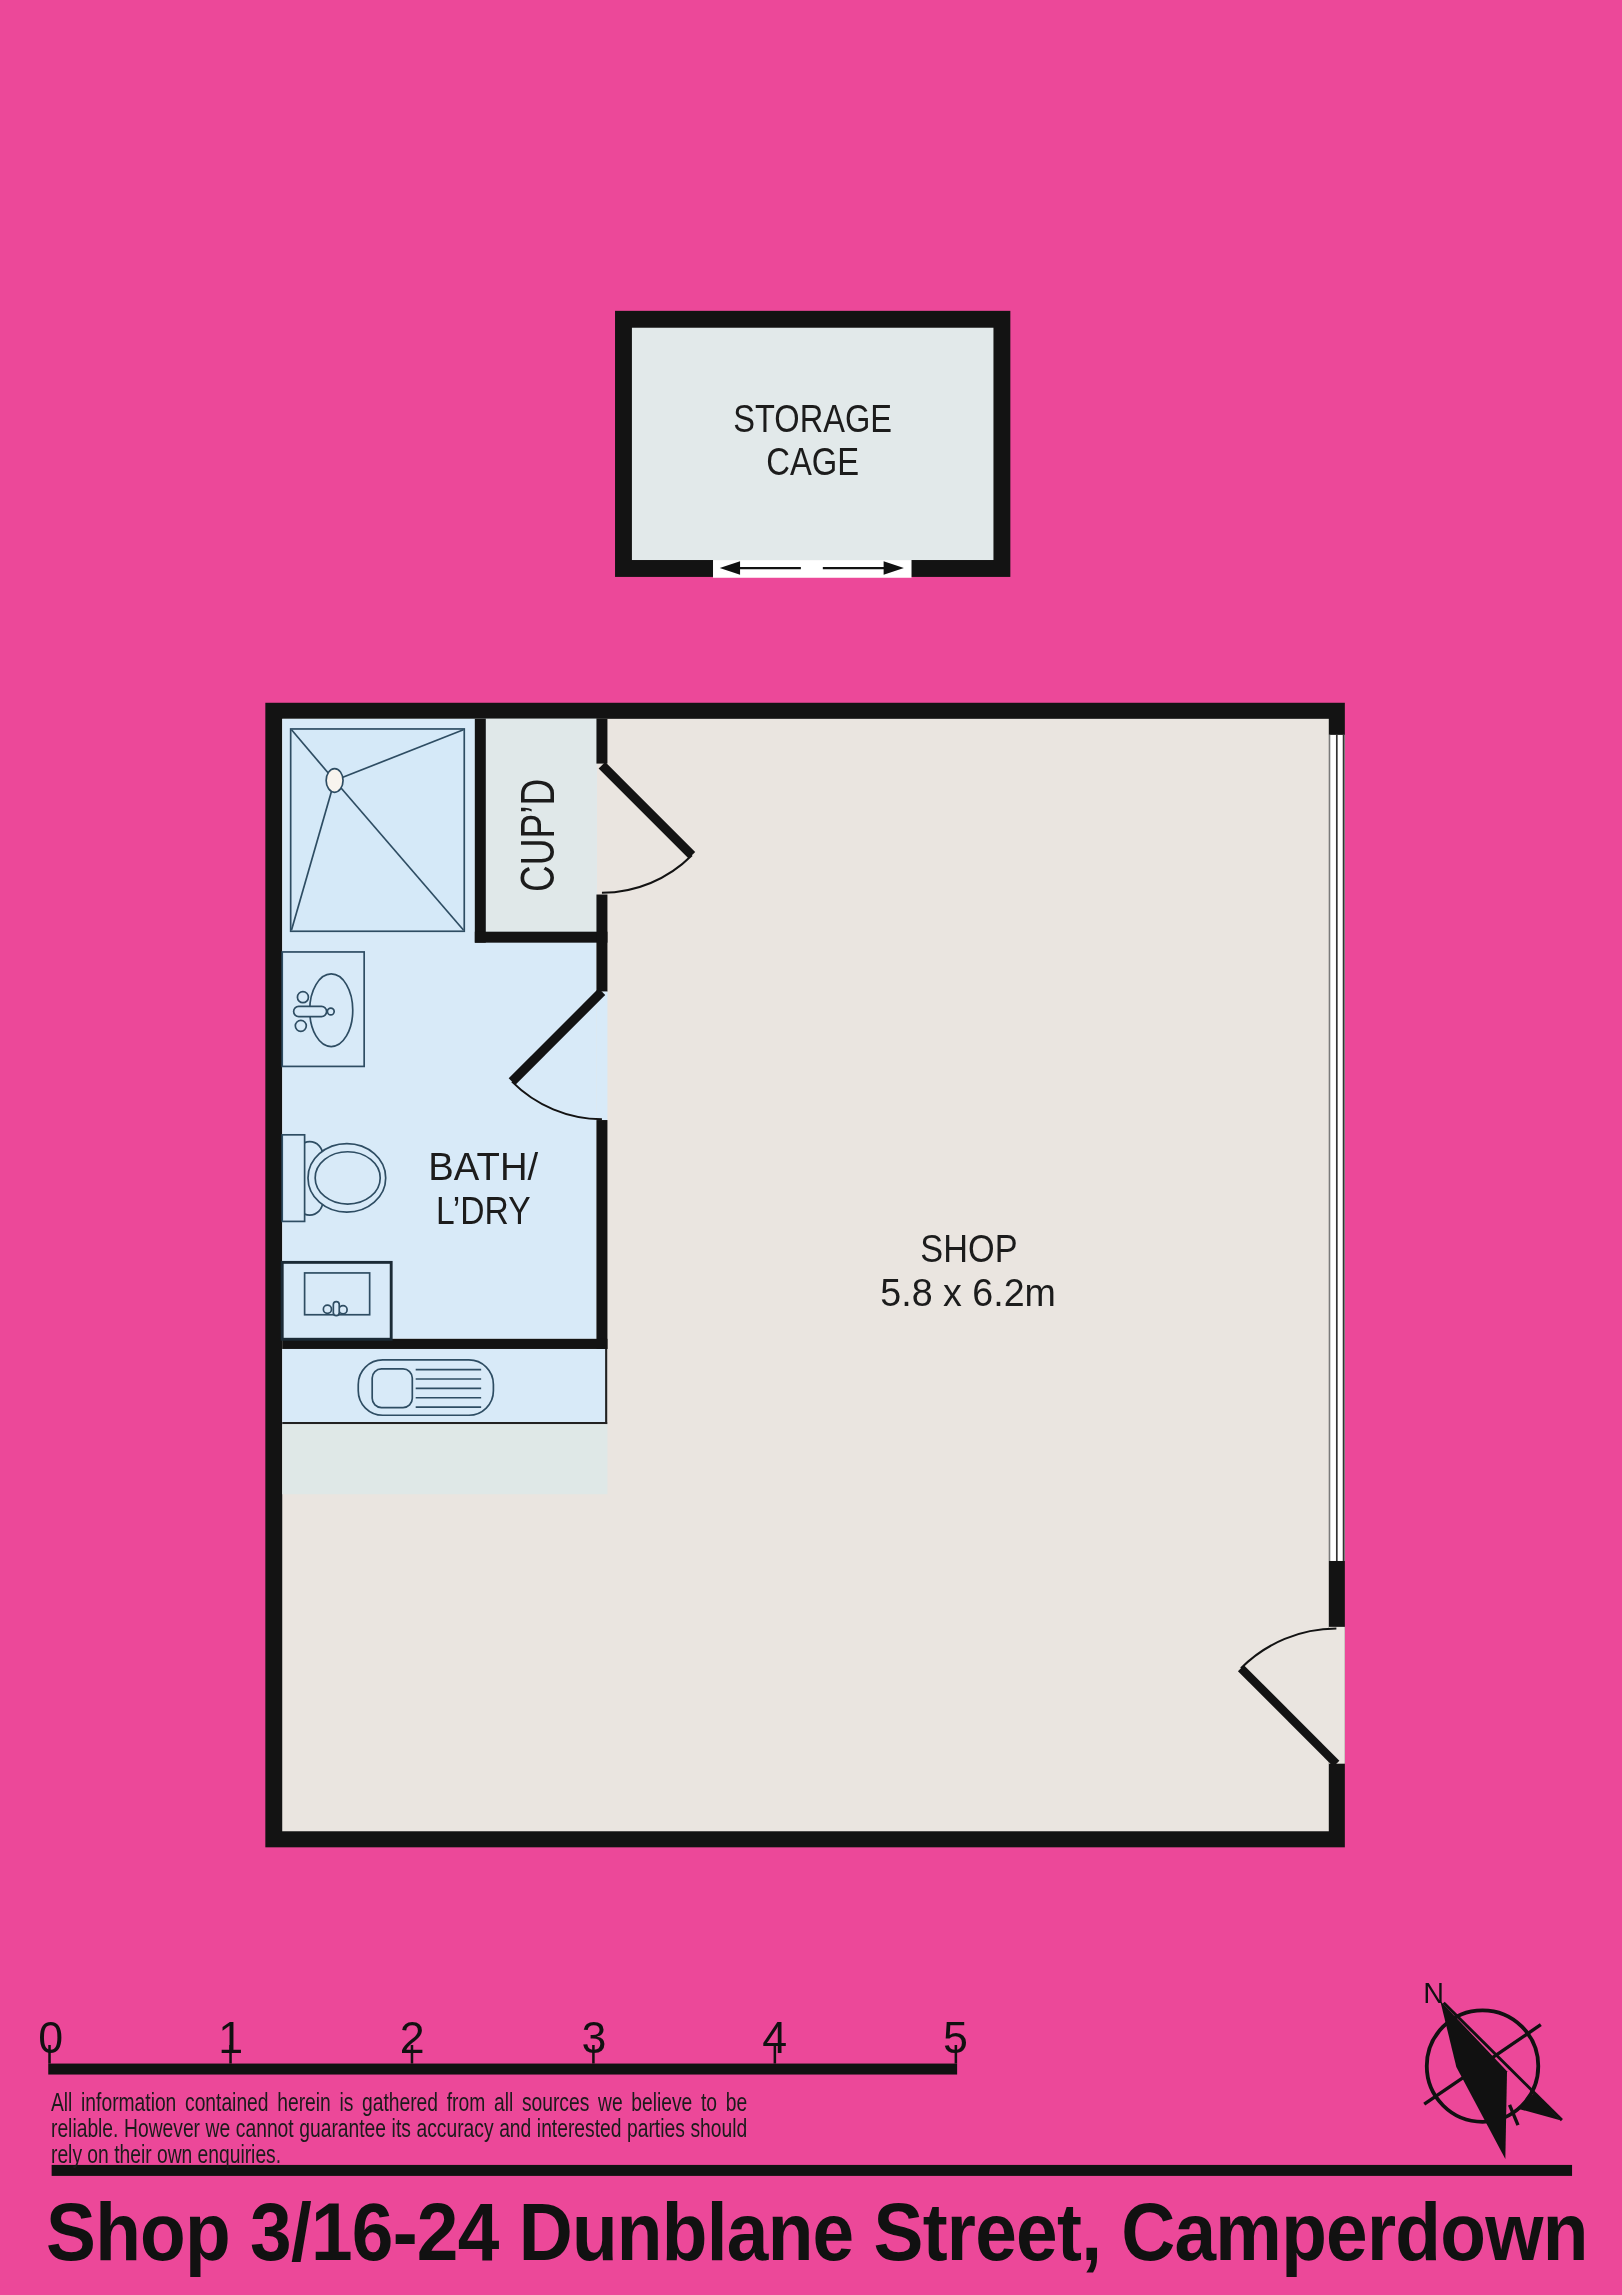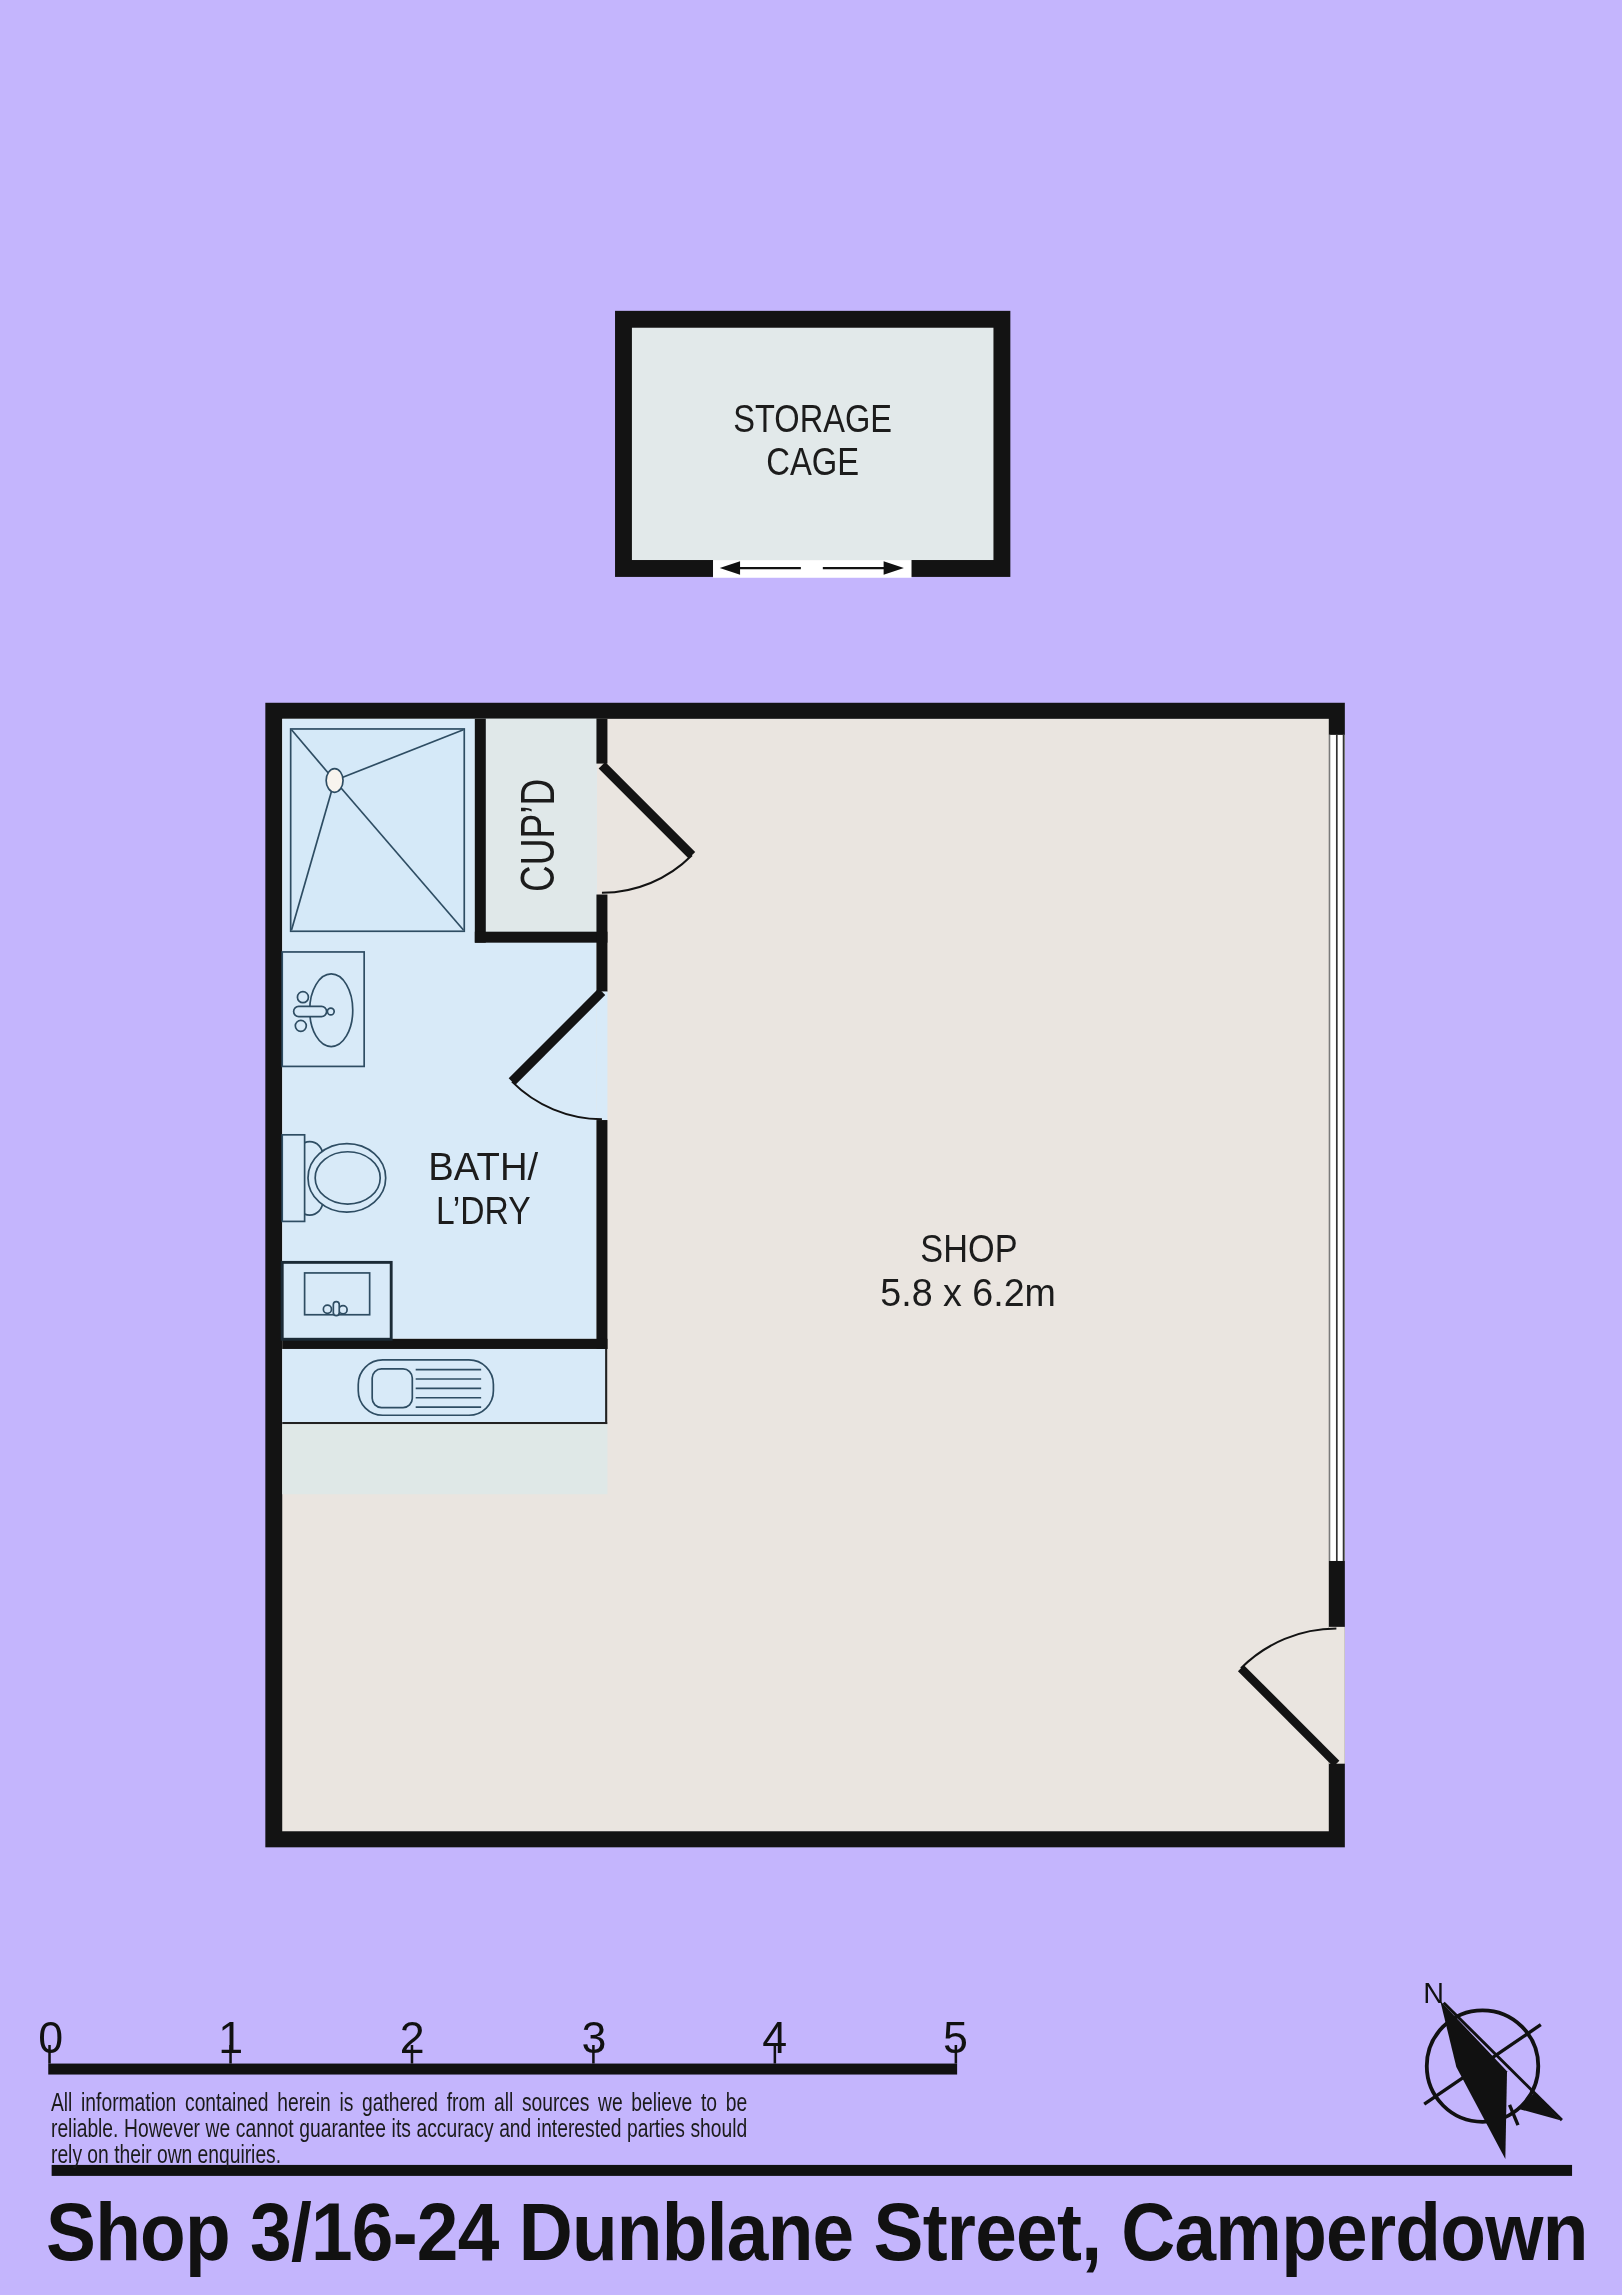--- a/index.html
+++ b/index.html
@@ -1,16 +1,16 @@
 <!DOCTYPE html>
 <html style="font-size:13.5px"><head>
 <meta charset="utf-8">
 <style>
   html,body{margin:0;padding:0;background:#fff;}
-  #page{position:relative;width:1622px;height:2295px;background:#c4b5fd;overflow:hidden;
+  #page{position:relative;width:1622px;height:2295px;background:#ec4899;overflow:hidden;
         font-family:"Liberation Sans", sans-serif;}
   #disc{position:absolute;left:51px;top:2089px;width:904px;font-size:25px;line-height:26px;
         color:#1b1b1b;transform-origin:0 0;transform:scaleX(0.7701);}
   #disc .j{text-align:justify;text-align-last:justify;}
   #title{position:absolute;left:46px;top:2185px;font-size:82px;font-weight:bold;color:#111;
          white-space:nowrap;transform-origin:0 0;transform:scaleX(0.912);letter-spacing:-0.8px;}
 </style>
 </head>
 <body>
 <div id="page">

